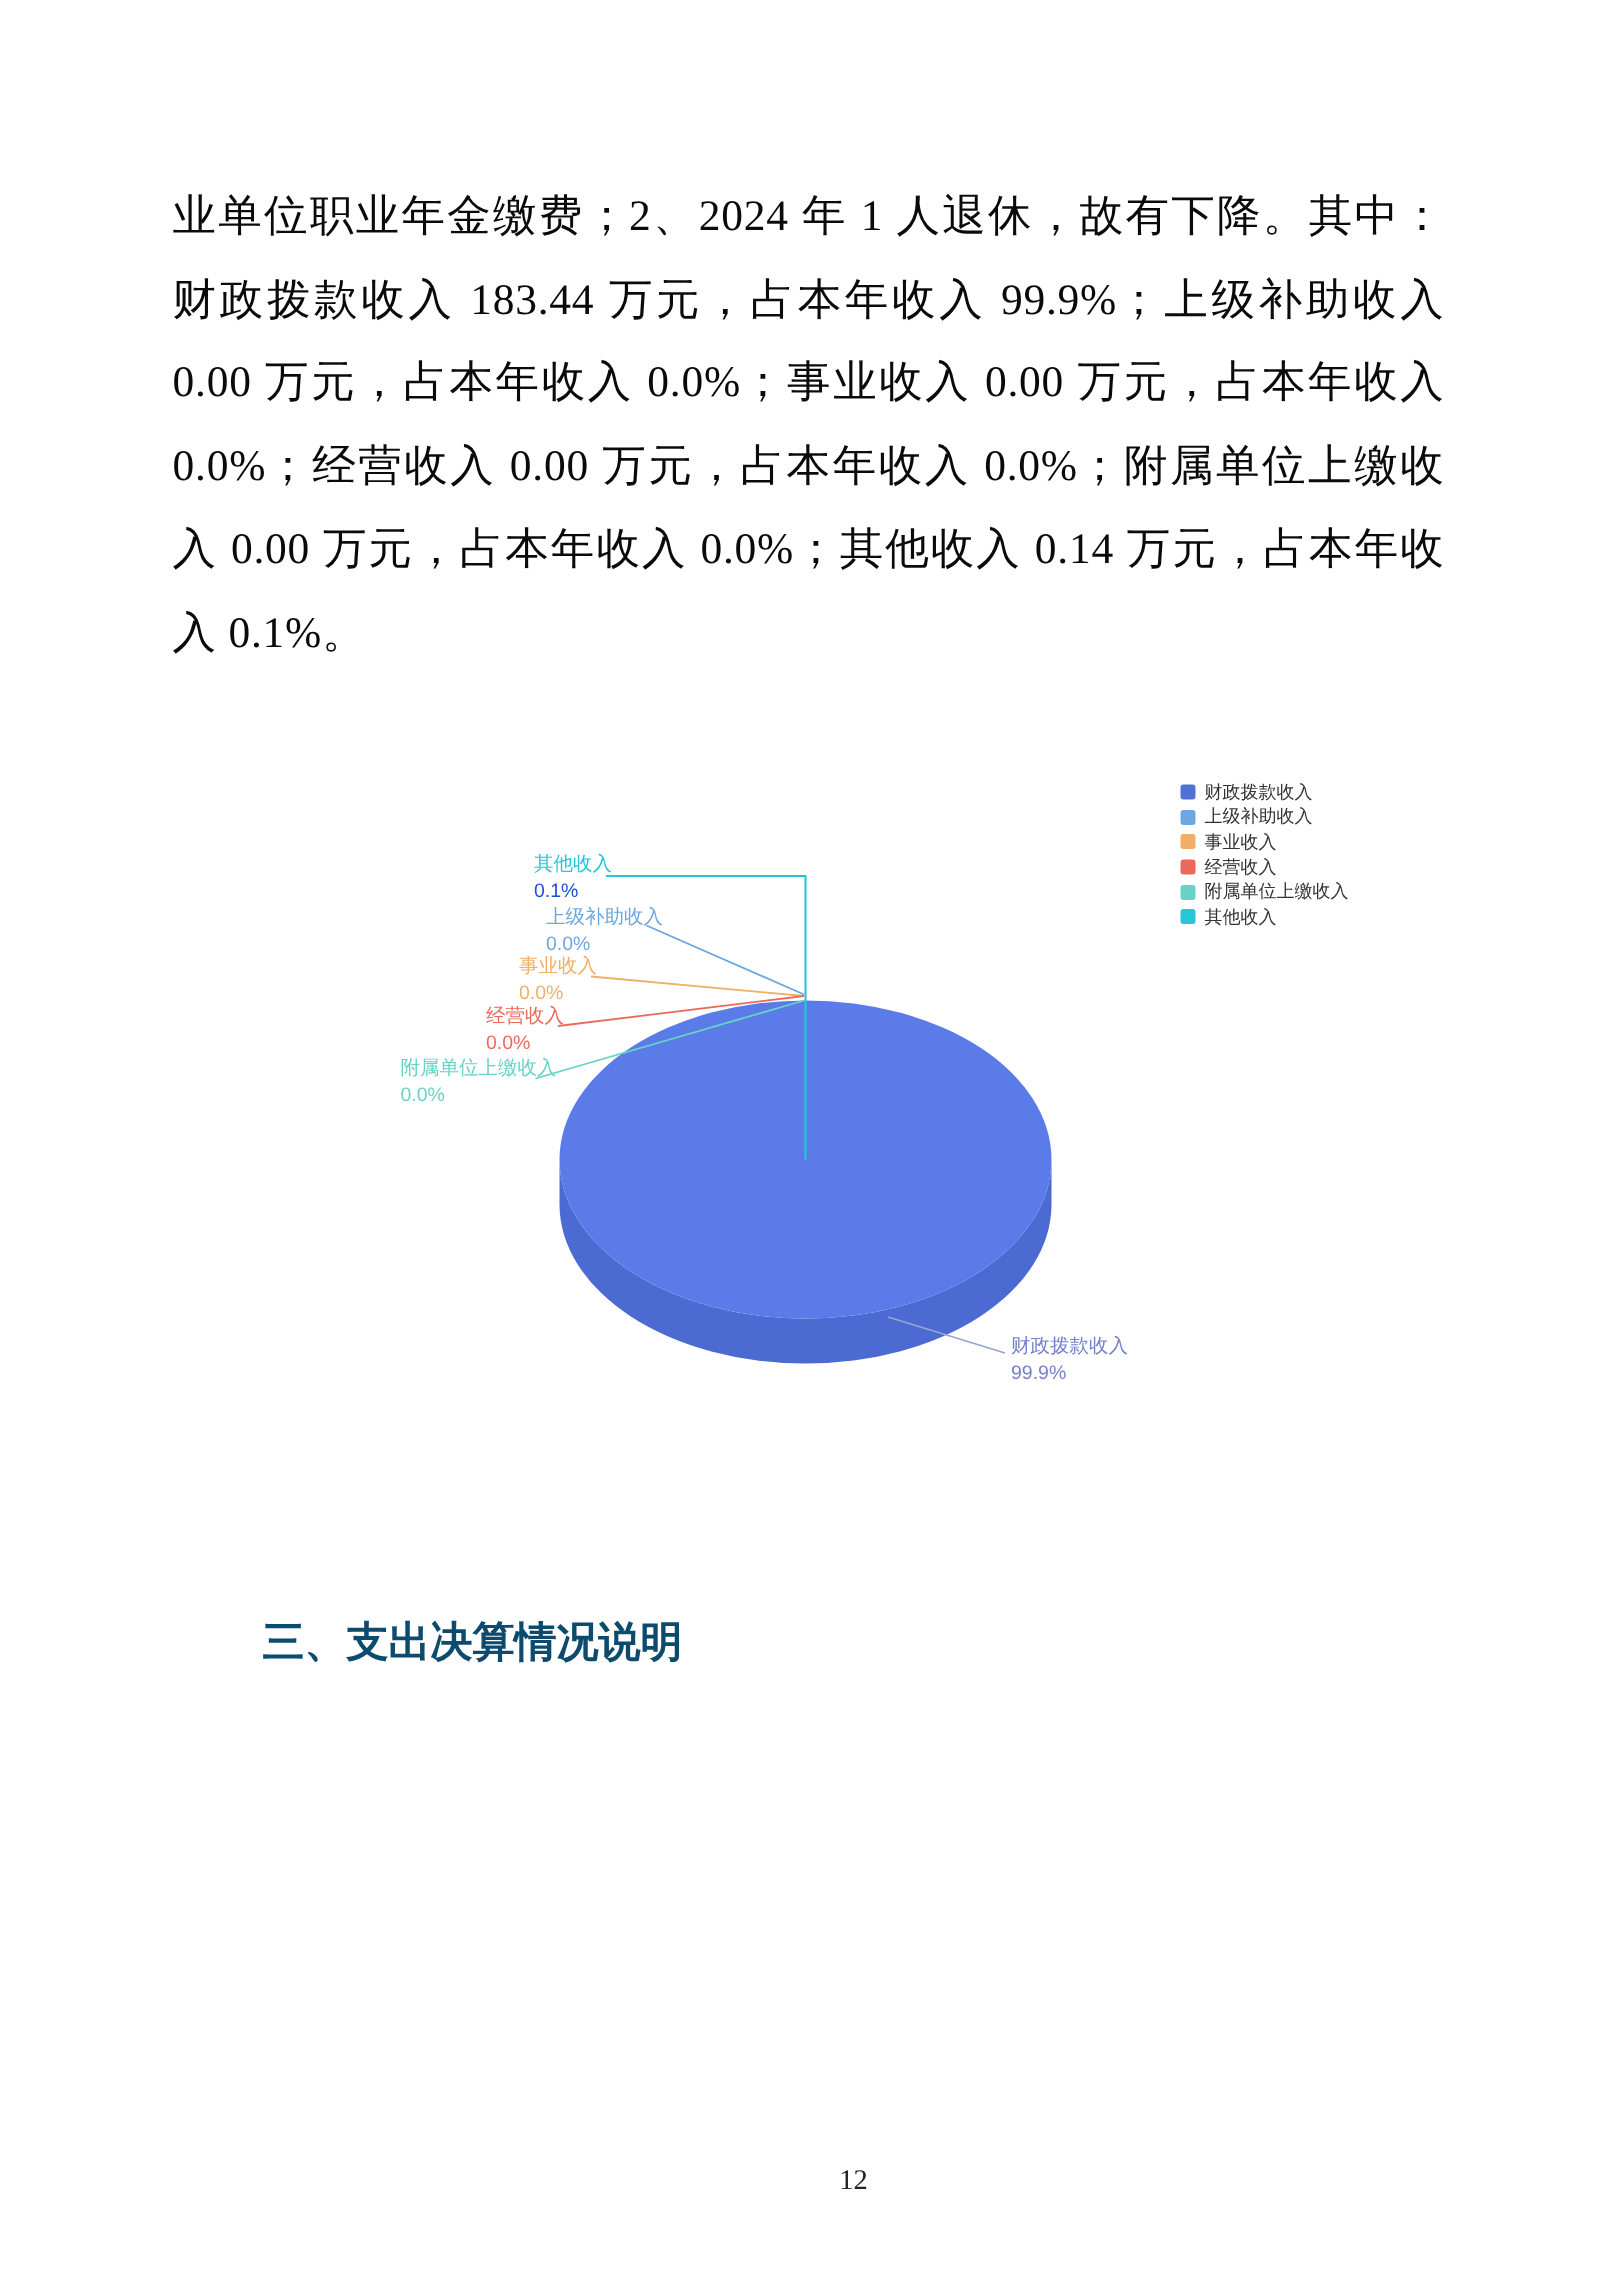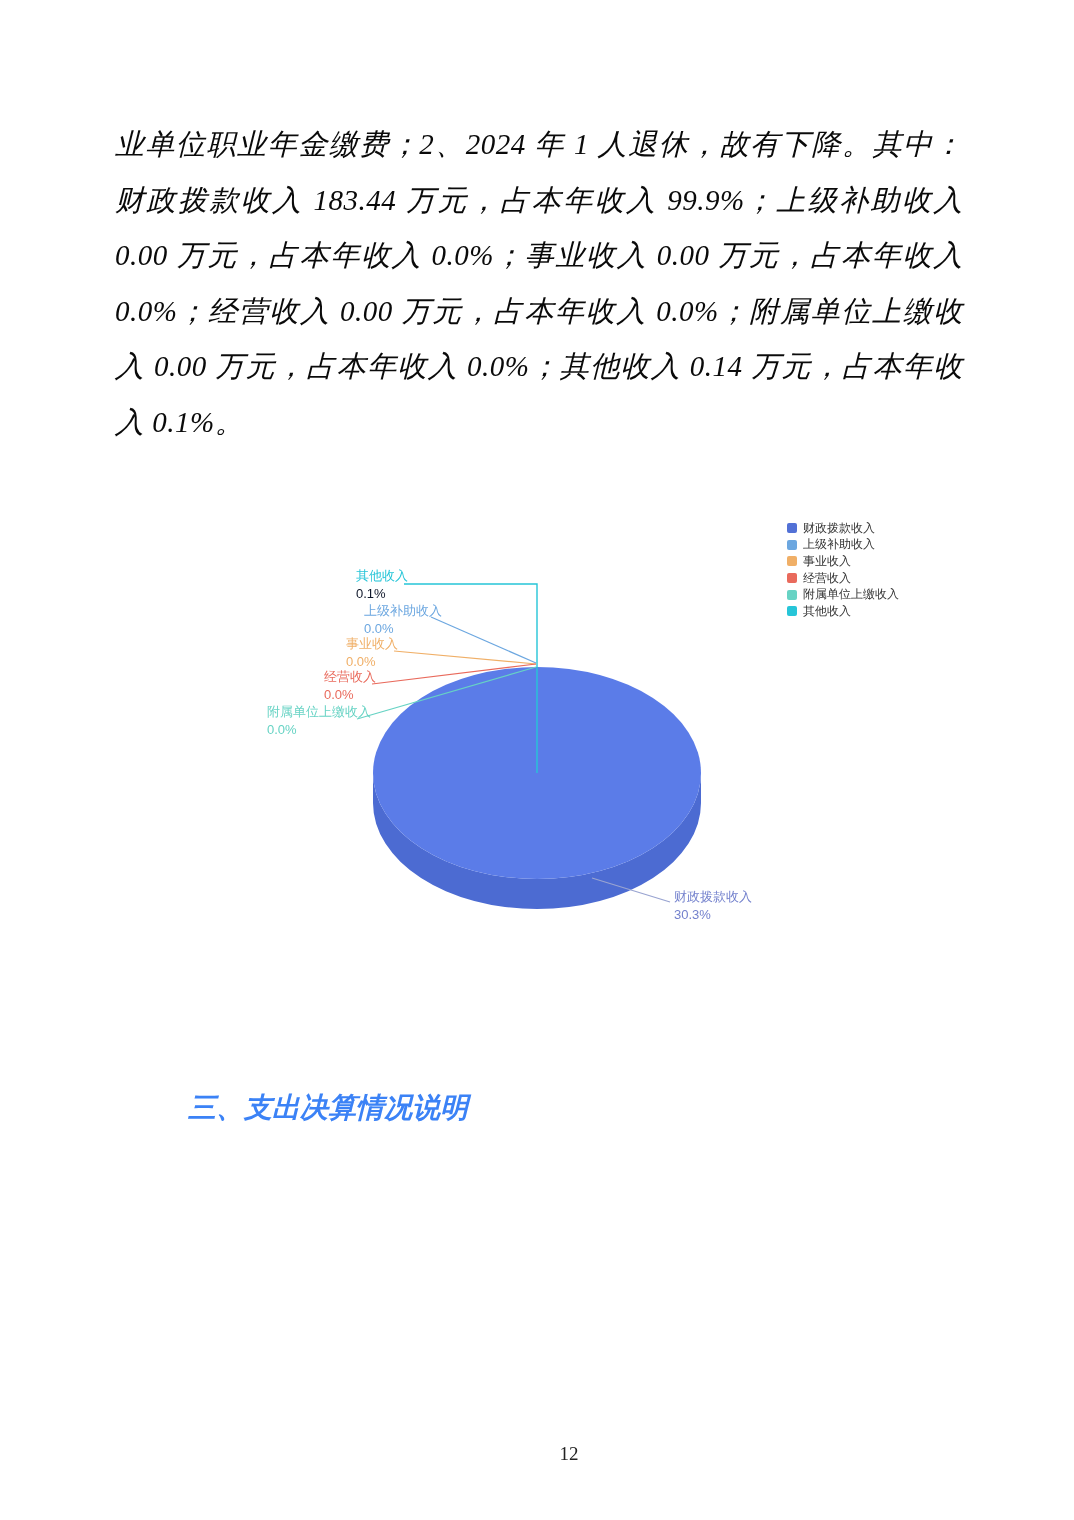--- a/index.html
+++ b/index.html
@@ -15,39 +15,37 @@
   .body-text{
     position:absolute;
     left:115px;width:848px;
     margin:0;
     font-size:29px;
     line-height:55.5px;
     text-align:justify;
     text-justify:inter-character;
     letter-spacing:0.5px;
     color:#0a0a0a;
-    font-style:italic;
   }
   .p1{top:117px;}
   .p2{top:1125px;text-indent:58px;}
   .fig-title{
     position:absolute;top:441px;left:0;width:1074px;
     text-align:center;
     font-size:27px;
     color:#0a0a0a;
   }
   .heading{
     position:absolute;left:175px;top:1067px;
-    margin:13px;
+    margin:0;
     font-family:"Liberation Sans","DejaVu Sans",sans-serif;
     font-weight:bold;
     font-size:28px;
     line-height:55px;
-    color:#3b82f6;
-    font-style:italic;
+    color:#0c4a6e;
   }
   .page-num{
     position:absolute;top:1443px;left:0;width:1074px;
     text-align:center;
     font-size:19px;color:#222;margin-left:32px;
   }
   
   .chart{
     position:absolute;left:250px;top:500px;width:760px;height:460px;
   }
@@ -92,21 +90,21 @@
       <polyline fill="none" stroke-width="1.4" points="154,84 287,84 287,273" stroke="#26c5d8"></polyline>
       <line stroke-width="1.2" x1="181" y1="117" x2="286" y2="163" stroke="#6ca7e0"></line>
       <line stroke-width="1.2" x1="144" y1="151" x2="286" y2="164" stroke="#f0af67"></line>
       <line stroke-width="1.2" x1="122" y1="184" x2="286" y2="164" stroke="#e96a5c"></line>
       <line stroke-width="1.2" x1="107" y1="219" x2="286" y2="167" stroke="#67d3c4"></line>
       <line stroke-width="1.2" x1="342" y1="378" x2="420" y2="402" stroke="#99a4d1"></line>
     </svg>
 
     <div class="callout" style="left:106px;top:67px">
       <div style="color: rgb(38, 197, 216);">其他收入</div>
-      <div style="color: #0f172a;">0.1%</div>
+      <div style="color: #1d4ed8;">0.1%</div>
     </div>
 
     <div class="callout" style="left:114px;top:102px">
       <div style="color: rgb(108, 167, 224);">上级补助收入</div>
       <div style="color: rgb(108, 167, 224);">0.0%</div>
     </div>
 
     <div class="callout" style="left:96px;top:135px">
       <div style="color: rgb(240, 175, 103);">事业收入</div>
       <div style="color: rgb(240, 175, 103);">0.0%</div>
@@ -117,21 +115,21 @@
       <div style="color: rgb(233, 106, 92);">0.0%</div>
     </div>
 
     <div class="callout" style="left:17px;top:203px">
       <div style="color: rgb(103, 211, 196);">附属单位上缴收入</div>
       <div style="color: rgb(103, 211, 196);">0.0%</div>
     </div>
 
     <div class="callout" style="left:424px;top:388px">
       <div style="color: rgb(115, 129, 205);">财政拨款收入</div>
-      <div style="color: rgb(115, 129, 205);">30.3%</div>
+      <div style="color: rgb(115, 129, 205);">99.9%</div>
     </div>
 
     <div class="legend">
       <div class="legend-row">
         <span class="swatch" style="background-color: rgb(82, 113, 214);"></span>
         <span>财政拨款收入</span>
       </div>
       <div class="legend-row">
         <span class="swatch" style="background-color: rgb(108, 167, 224);"></span>
         <span>上级补助收入</span>

